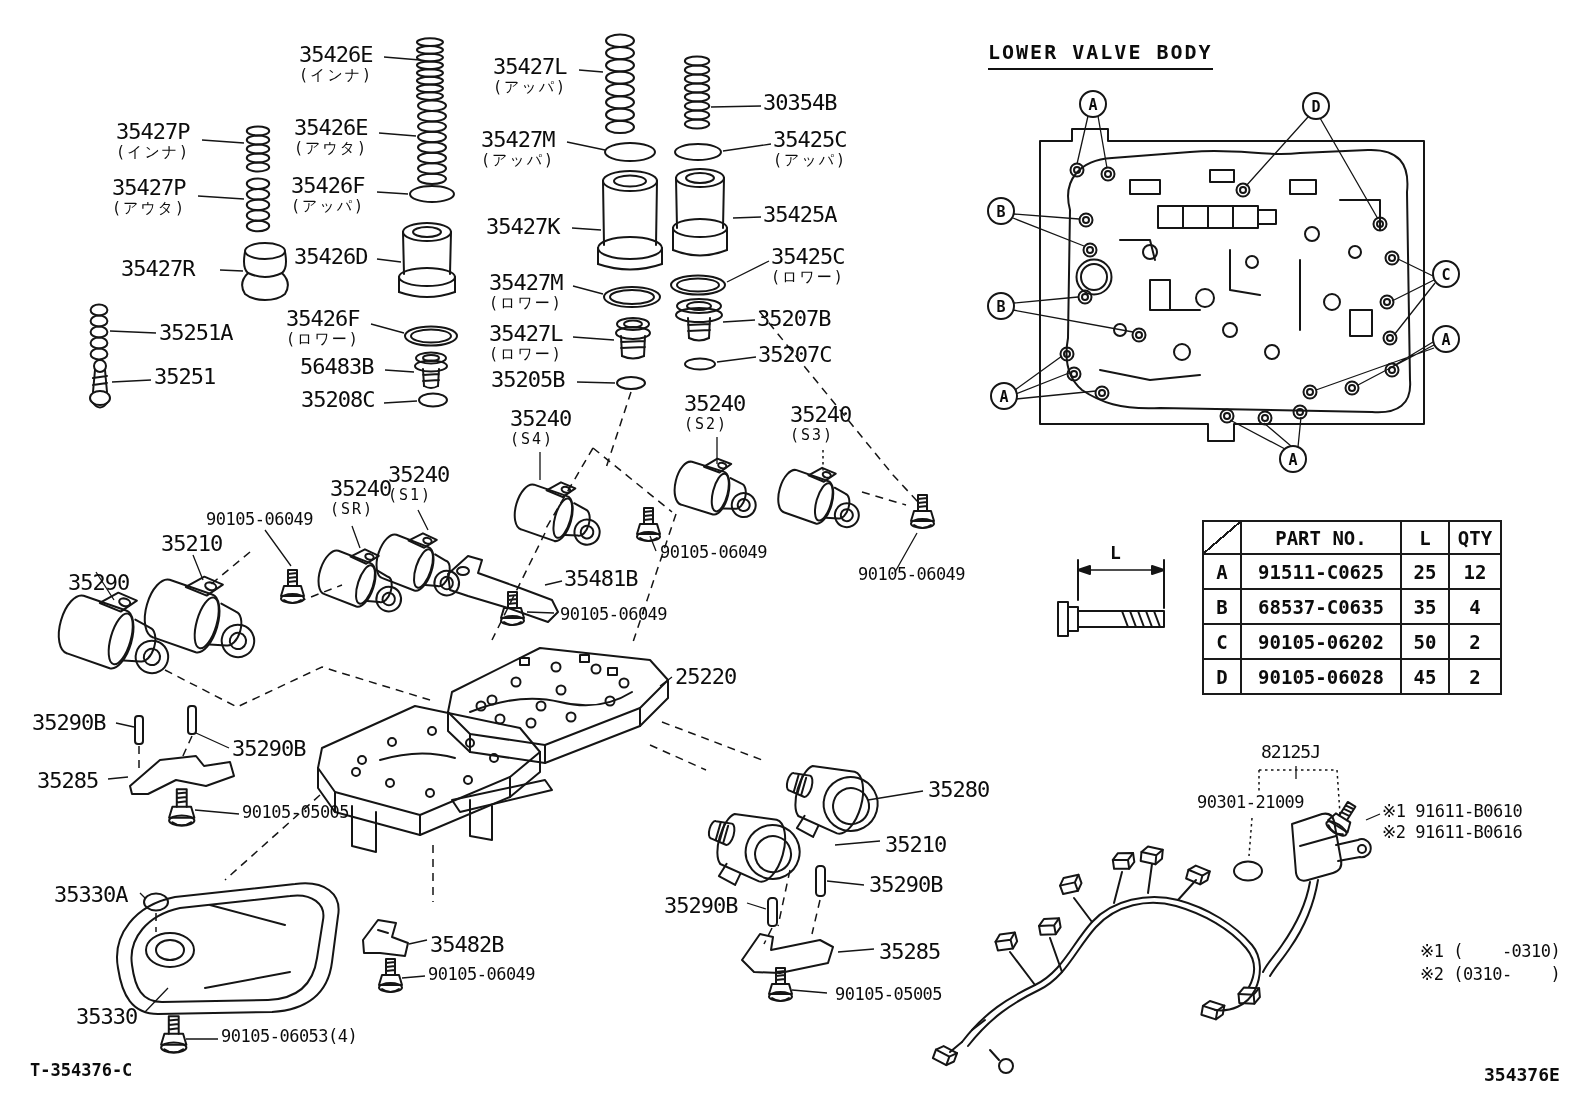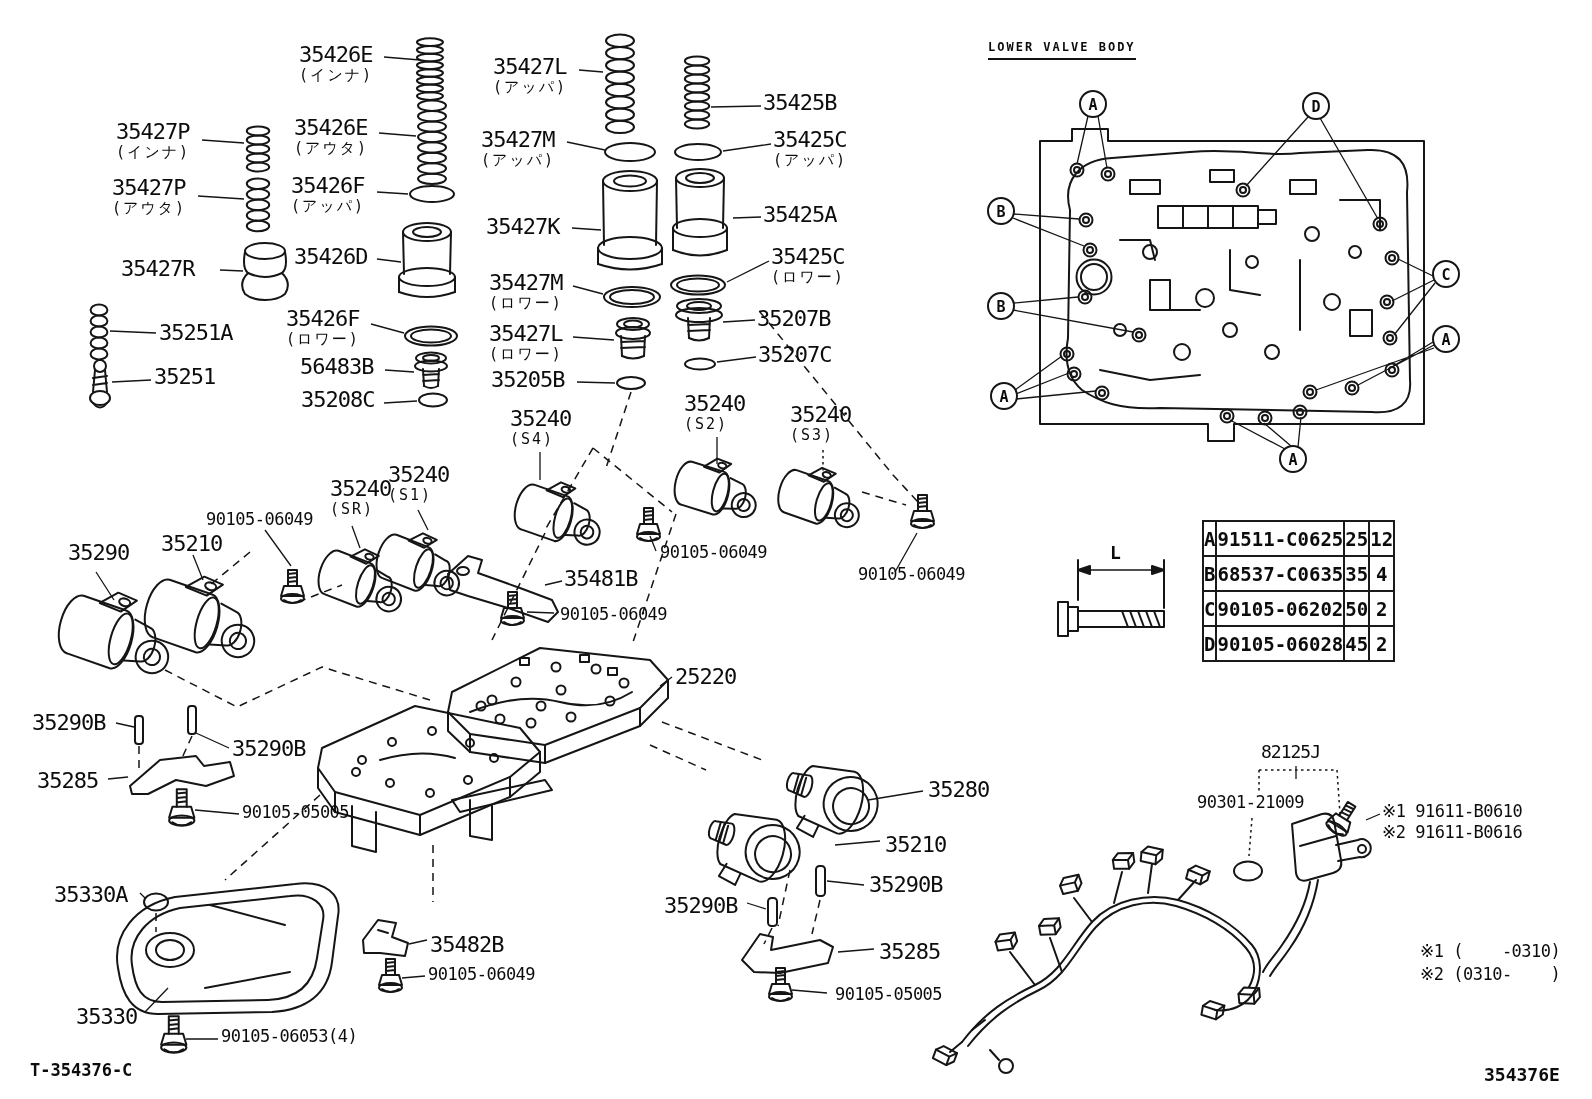--- a/index.html
+++ b/index.html
@@ -9,21 +9,21 @@
   #art *{vector-effect:non-scaling-stroke;}
   .ln{stroke:#151515;fill:none;stroke-width:2;stroke-linecap:round;stroke-linejoin:round;}
   .thin{stroke:#151515;fill:none;stroke-width:1.3;}
   .dash{stroke:#151515;fill:none;stroke-width:1.5;stroke-dasharray:8 6;}
   .dot{stroke:#151515;fill:none;stroke-width:1.5;stroke-dasharray:2.5 3.5;}
   .lbl{position:absolute;font-size:22px;font-weight:normal;line-height:1.02;letter-spacing:-1px;white-space:nowrap;}
   .lbl .sub{font-size:15px;letter-spacing:2px;margin-top:2px;}
   .lbl-sm{font-size:17px;letter-spacing:-0.5px;}
   .lbl-md{font-size:18px;}
   .note{position:absolute;font-size:17px;font-weight:normal;white-space:pre;letter-spacing:-0.5px;}
-  #title{position:absolute;left:988px;top:40px;font-size:12px;font-weight:bold;letter-spacing:2px;
+  #title{position:absolute;left:988px;top:40px;font-size:20px;font-weight:bold;letter-spacing:2px;
          border-bottom:2.5px solid #111;padding-bottom:4px;}
   #footL{position:absolute;left:30px;top:1060px;font-size:17px;font-weight:bold;}
   #footR{position:absolute;left:1484px;top:1064px;font-size:18px;font-weight:bold;}
   #dimL{position:absolute;left:1110px;top:542px;font-size:18px;font-weight:bold;}
   #ptable{position:absolute;left:1202px;top:520px;}
   #ptable table{border-collapse:collapse;background:#fff;}
   #ptable td,#ptable th{border:2px solid #1a1a1a;font-size:19px;font-weight:bold;text-align:center;
     font-family:"DejaVu Sans Mono","DejaVu Sans",monospace;color:#0c0c0c;padding:0;}
   #ptable th{height:31px;} #ptable td{height:33px;}
   .c-id{width:36px;} .c-part{width:158px;} .c-l{width:46px;} .c-qty{width:50px;}
@@ -556,33 +556,33 @@
 <div class="lbl" style="left:154px;top:366px"><span>35251</span></div>
 <div class="lbl" style="left:286px;top:308px"><span>35426F</span><div class="sub">(ロワー)</div></div>
 <div class="lbl" style="left:300px;top:356px"><span>56483B</span></div>
 <div class="lbl" style="left:301px;top:389px"><span>35208C</span></div>
 <div class="lbl" style="left:493px;top:56px"><span>35427L</span><div class="sub">(アッパ)</div></div>
 <div class="lbl" style="left:481px;top:129px"><span>35427M</span><div class="sub">(アッパ)</div></div>
 <div class="lbl" style="left:486px;top:216px"><span>35427K</span></div>
 <div class="lbl" style="left:489px;top:272px"><span>35427M</span><div class="sub">(ロワー)</div></div>
 <div class="lbl" style="left:489px;top:323px"><span>35427L</span><div class="sub">(ロワー)</div></div>
 <div class="lbl" style="left:491px;top:369px"><span>35205B</span></div>
-<div class="lbl" style="left:763px;top:92px"><span>35425B</span></div>
+<div class="lbl" style="left:763px;top:92px"><span>30354B</span></div>
 <div class="lbl" style="left:773px;top:129px"><span>35425C</span><div class="sub">(アッパ)</div></div>
 <div class="lbl" style="left:763px;top:204px"><span>35425A</span></div>
 <div class="lbl" style="left:771px;top:246px"><span>35425C</span><div class="sub">(ロワー)</div></div>
 <div class="lbl" style="left:757px;top:308px"><span>35207B</span></div>
 <div class="lbl" style="left:758px;top:344px"><span>35207C</span></div>
 <div class="lbl" style="left:510px;top:408px"><span>35240</span><div class="sub">(S4)</div></div>
 <div class="lbl" style="left:684px;top:393px"><span>35240</span><div class="sub">(S2)</div></div>
 <div class="lbl" style="left:790px;top:404px"><span>35240</span><div class="sub">(S3)</div></div>
 <div class="lbl" style="left:330px;top:478px"><span>35240</span><div class="sub">(SR)</div></div>
 <div class="lbl" style="left:388px;top:464px"><span>35240</span><div class="sub">(S1)</div></div>
 <div class="lbl lbl-sm" style="left:206px;top:511px"><span>90105-06049</span></div>
-<div class="lbl" style="left:68px;top:542px"><span>35290</span></div>
+<div class="lbl" style="left:68px;top:572px"><span>35290</span></div>
 <div class="lbl" style="left:161px;top:533px"><span>35210</span></div>
 <div class="lbl lbl-sm" style="left:660px;top:544px"><span>90105-06049</span></div>
 <div class="lbl lbl-sm" style="left:858px;top:566px"><span>90105-06049</span></div>
 <div class="lbl" style="left:564px;top:568px"><span>35481B</span></div>
 <div class="lbl lbl-sm" style="left:560px;top:606px"><span>90105-06049</span></div>
 <div class="lbl" style="left:675px;top:666px"><span>25220</span></div>
 <div class="lbl" style="left:32px;top:712px"><span>35290B</span></div>
 <div class="lbl" style="left:232px;top:738px"><span>35290B</span></div>
 <div class="lbl" style="left:37px;top:770px"><span>35285</span></div>
 <div class="lbl lbl-sm" style="left:242px;top:804px"><span>90105-05005</span></div>
@@ -605,20 +605,26 @@
 <div class="note" style="left:1420px;top:941px">※1 (    -0310)</div>
 <div class="note" style="left:1420px;top:964px">※2 (0310-    )</div>
 
 <div id="dimL">L</div>
 <div id="footL">T-354376-C</div>
 <div id="footR">354376E</div>
 
 <div id="ptable">
   <table>
     <tbody>
+          <tr>
+      <th class="c-id diag"></th>
+      <th class="c-part">PART NO.</th>
+      <th class="c-l">L</th>
+      <th class="c-qty">QTY</th>
+    </tr>
     <tr>
       <td>A</td>
       <td>91511-C0625</td>
       <td>25</td>
       <td>12</td>
     </tr>
     <tr>
       <td>B</td>
       <td>68537-C0635</td>
       <td>35</td>

